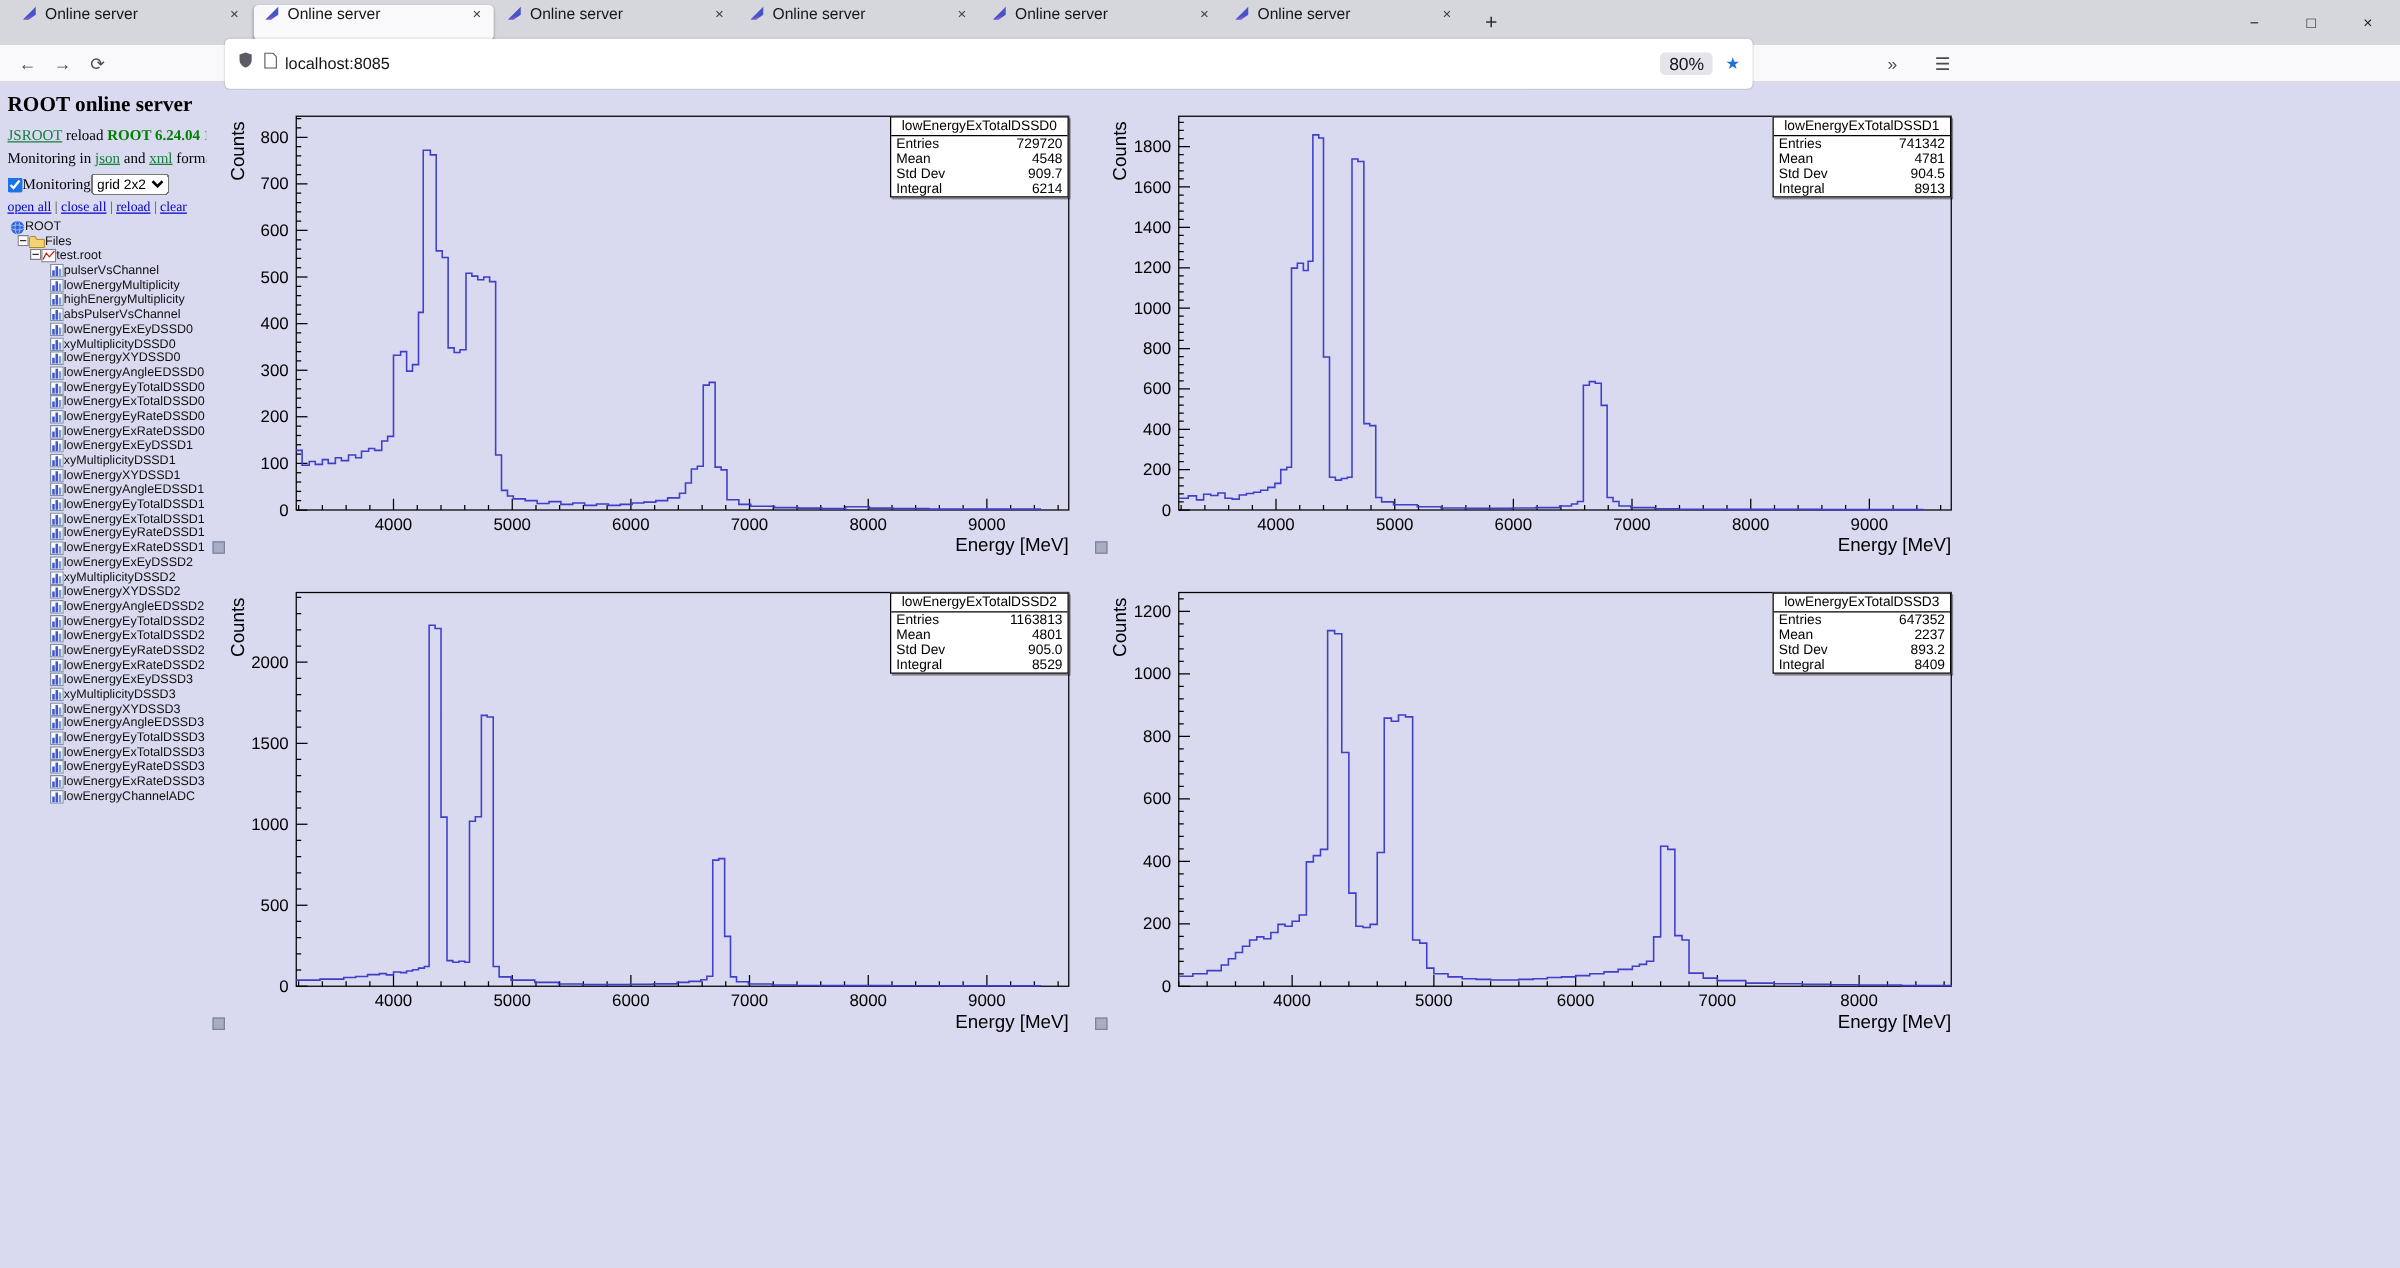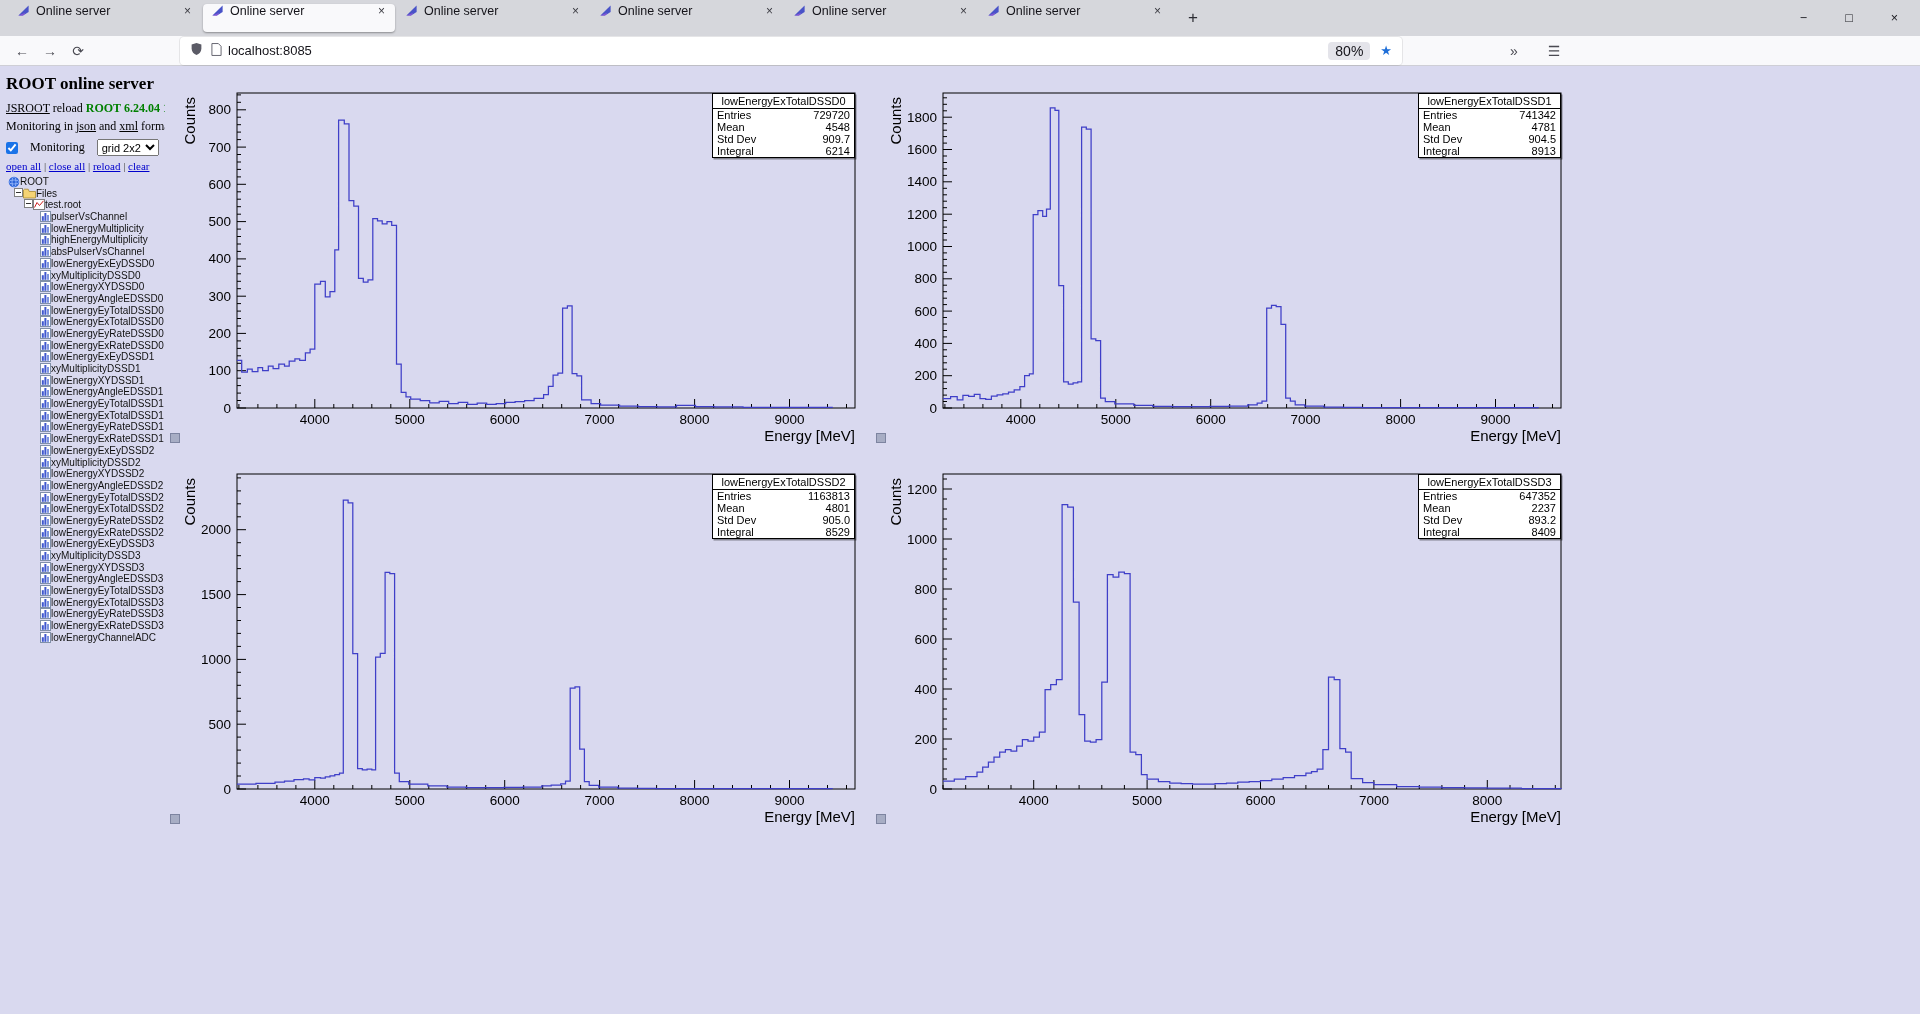--- a/index.html
+++ b/index.html
@@ -10,33 +10,33 @@
   .tabs{display:flex}
   .tab{width:176px;height:28px;display:flex;align-items:flex-start;gap:6px;padding:0 8px;margin:0 1px;border-radius:4px;font-size:12.5px;color:#15141a;cursor:default}
   .tab.active{background:#f9f9fb;box-shadow:0 1px 2px rgba(0,0,0,.35)}
   .tab-label{flex:1;white-space:nowrap;overflow:hidden}
   .tab-close{color:#3c3c43;font-size:12px;padding:0 2px}
   .new-tab{border:none;background:none;font-size:17px;color:#2c2c33;margin-left:8px;width:26px;line-height:26px;text-align:center;padding:0}
   .spacer{flex:1}
   .win-controls{display:flex;gap:38px;margin-right:22px;font-size:12.5px;color:#1a1a20}
   .nav-bar{height:30px;background:#f9f9fb;border-bottom:1px solid #cfcfd6;display:flex;align-items:center;padding-left:8px;box-sizing:border-box}
   .nav-btn{width:28px;text-align:center;font-size:14px;color:#4a4a52}
-  .url-bar{width:1222px;height:28px;background:#ffffff;border-radius:4px;margin-left:88px;display:flex;align-items:center;padding:0 10px;box-sizing:border-box;box-shadow:0 0 0 1px rgba(0,0,0,.08)}
+  .url-bar{width:1222px;height:40px;background:#ffffff;border-radius:4px;margin-left:88px;display:flex;align-items:center;padding:0 10px;box-sizing:border-box;box-shadow:0 0 0 1px rgba(0,0,0,.08)}
   .url-text{font-size:13px;color:#15141a;margin-left:6px}
   .zoom-badge{margin-left:auto;background:#e4e4ea;border-radius:4px;padding:1px 7px;font-size:14px;color:#15141a}
   .star{color:#1f6fd8;font-size:13px;margin-left:10px}
   .nav-right{display:flex;align-items:center;margin-left:98px;gap:12px}
   
   .content{display:flex;height:948px}
   .sidebar{width:165px;flex:0 0 165px;padding:6px 0 0 6px;box-sizing:border-box;font-family:"Liberation Serif",serif;overflow:hidden;white-space:nowrap}
   .sb-title{font-size:17px;font-weight:bold;margin:2px 0 7px;color:#000}
   .sb-line{font-size:12px;margin:3px 0;color:#000}
-  .sb-line a{color:#000000}
+  .sb-line a{color:#15803d}
   .version{color:#008000;font-weight:bold}
-  .mon-row{display:flex;align-items:center;gap:12px;font-size:12px;margin:5px 0 4px}
+  .mon-row{display:flex;align-items:center;gap:0;font-size:12px;margin:5px 0 4px}
   .mon-row input{width:12px;height:12px;accent-color:#1a73e8;margin:0}
   .mon-row select{font-size:11px;font-family:"Liberation Sans",sans-serif;height:17px}
   .actions{font-size:11px;margin:2px 0 4px;color:#444}
   .actions a{color:#0000cc}
   .tree{font-family:"Liberation Sans",sans-serif;font-size:10px;color:#111;margin-top:3px}
   .tnode{display:flex;align-items:flex-start;gap:0;height:11.7px;white-space:nowrap}
   .tnode svg{flex:0 0 auto}
   
   .canvas-area{position:relative;width:1412px;height:762px;display:grid;grid-template-columns:706px 706px;grid-template-rows:381px 381px}
   .pad{position:relative;width:706px;height:381px}

